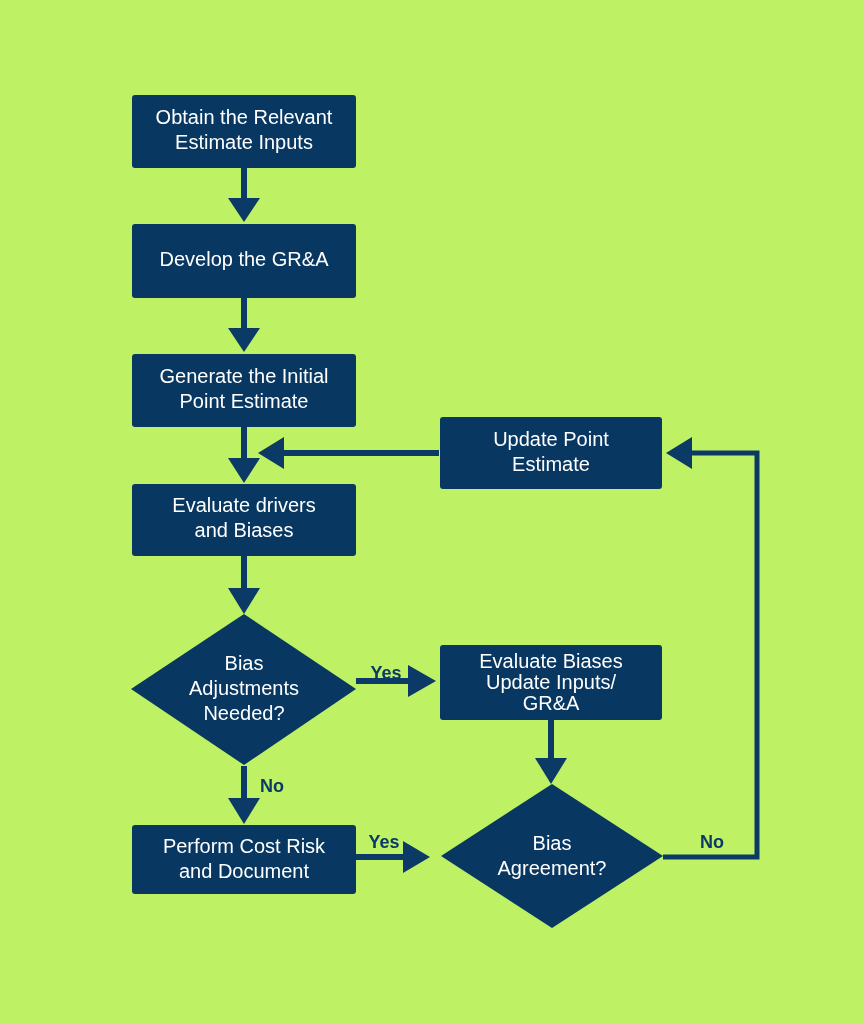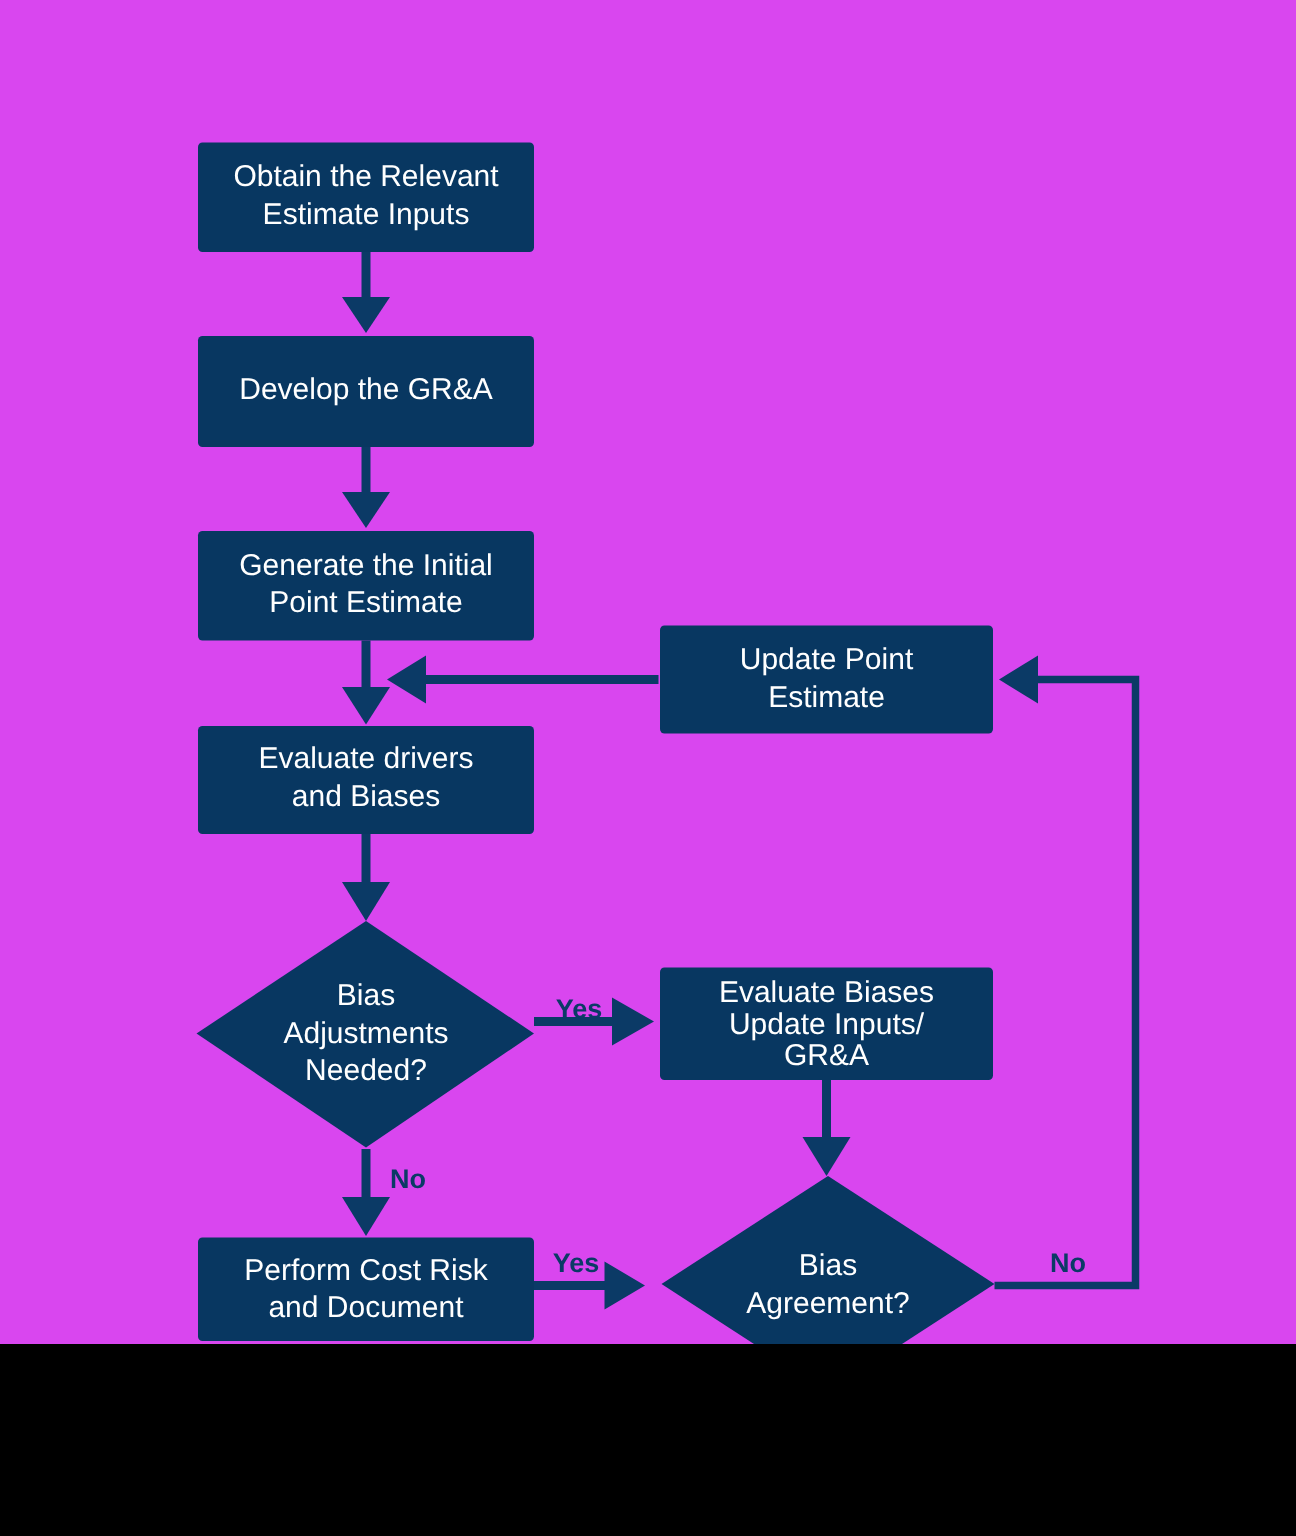--- a/index.html
+++ b/index.html
@@ -3,22 +3,22 @@
 <meta charset="utf-8">
 <style>
   html, body {
     margin: 0;
     padding: 0;
     background: #000000;
   }
   #canvas {
     position: relative;
     width: 864px;
-    height: 896px;
-    background: #d946ef;
+    height: 1024px;
+    background: #bef264;
     overflow: hidden;
     font-family: "Liberation Sans", sans-serif;
   }
   svg#flow {
     position: absolute;
     top: 0;
     left: 0;
     width: 864px;
     height: 1024px;
     display: block;

